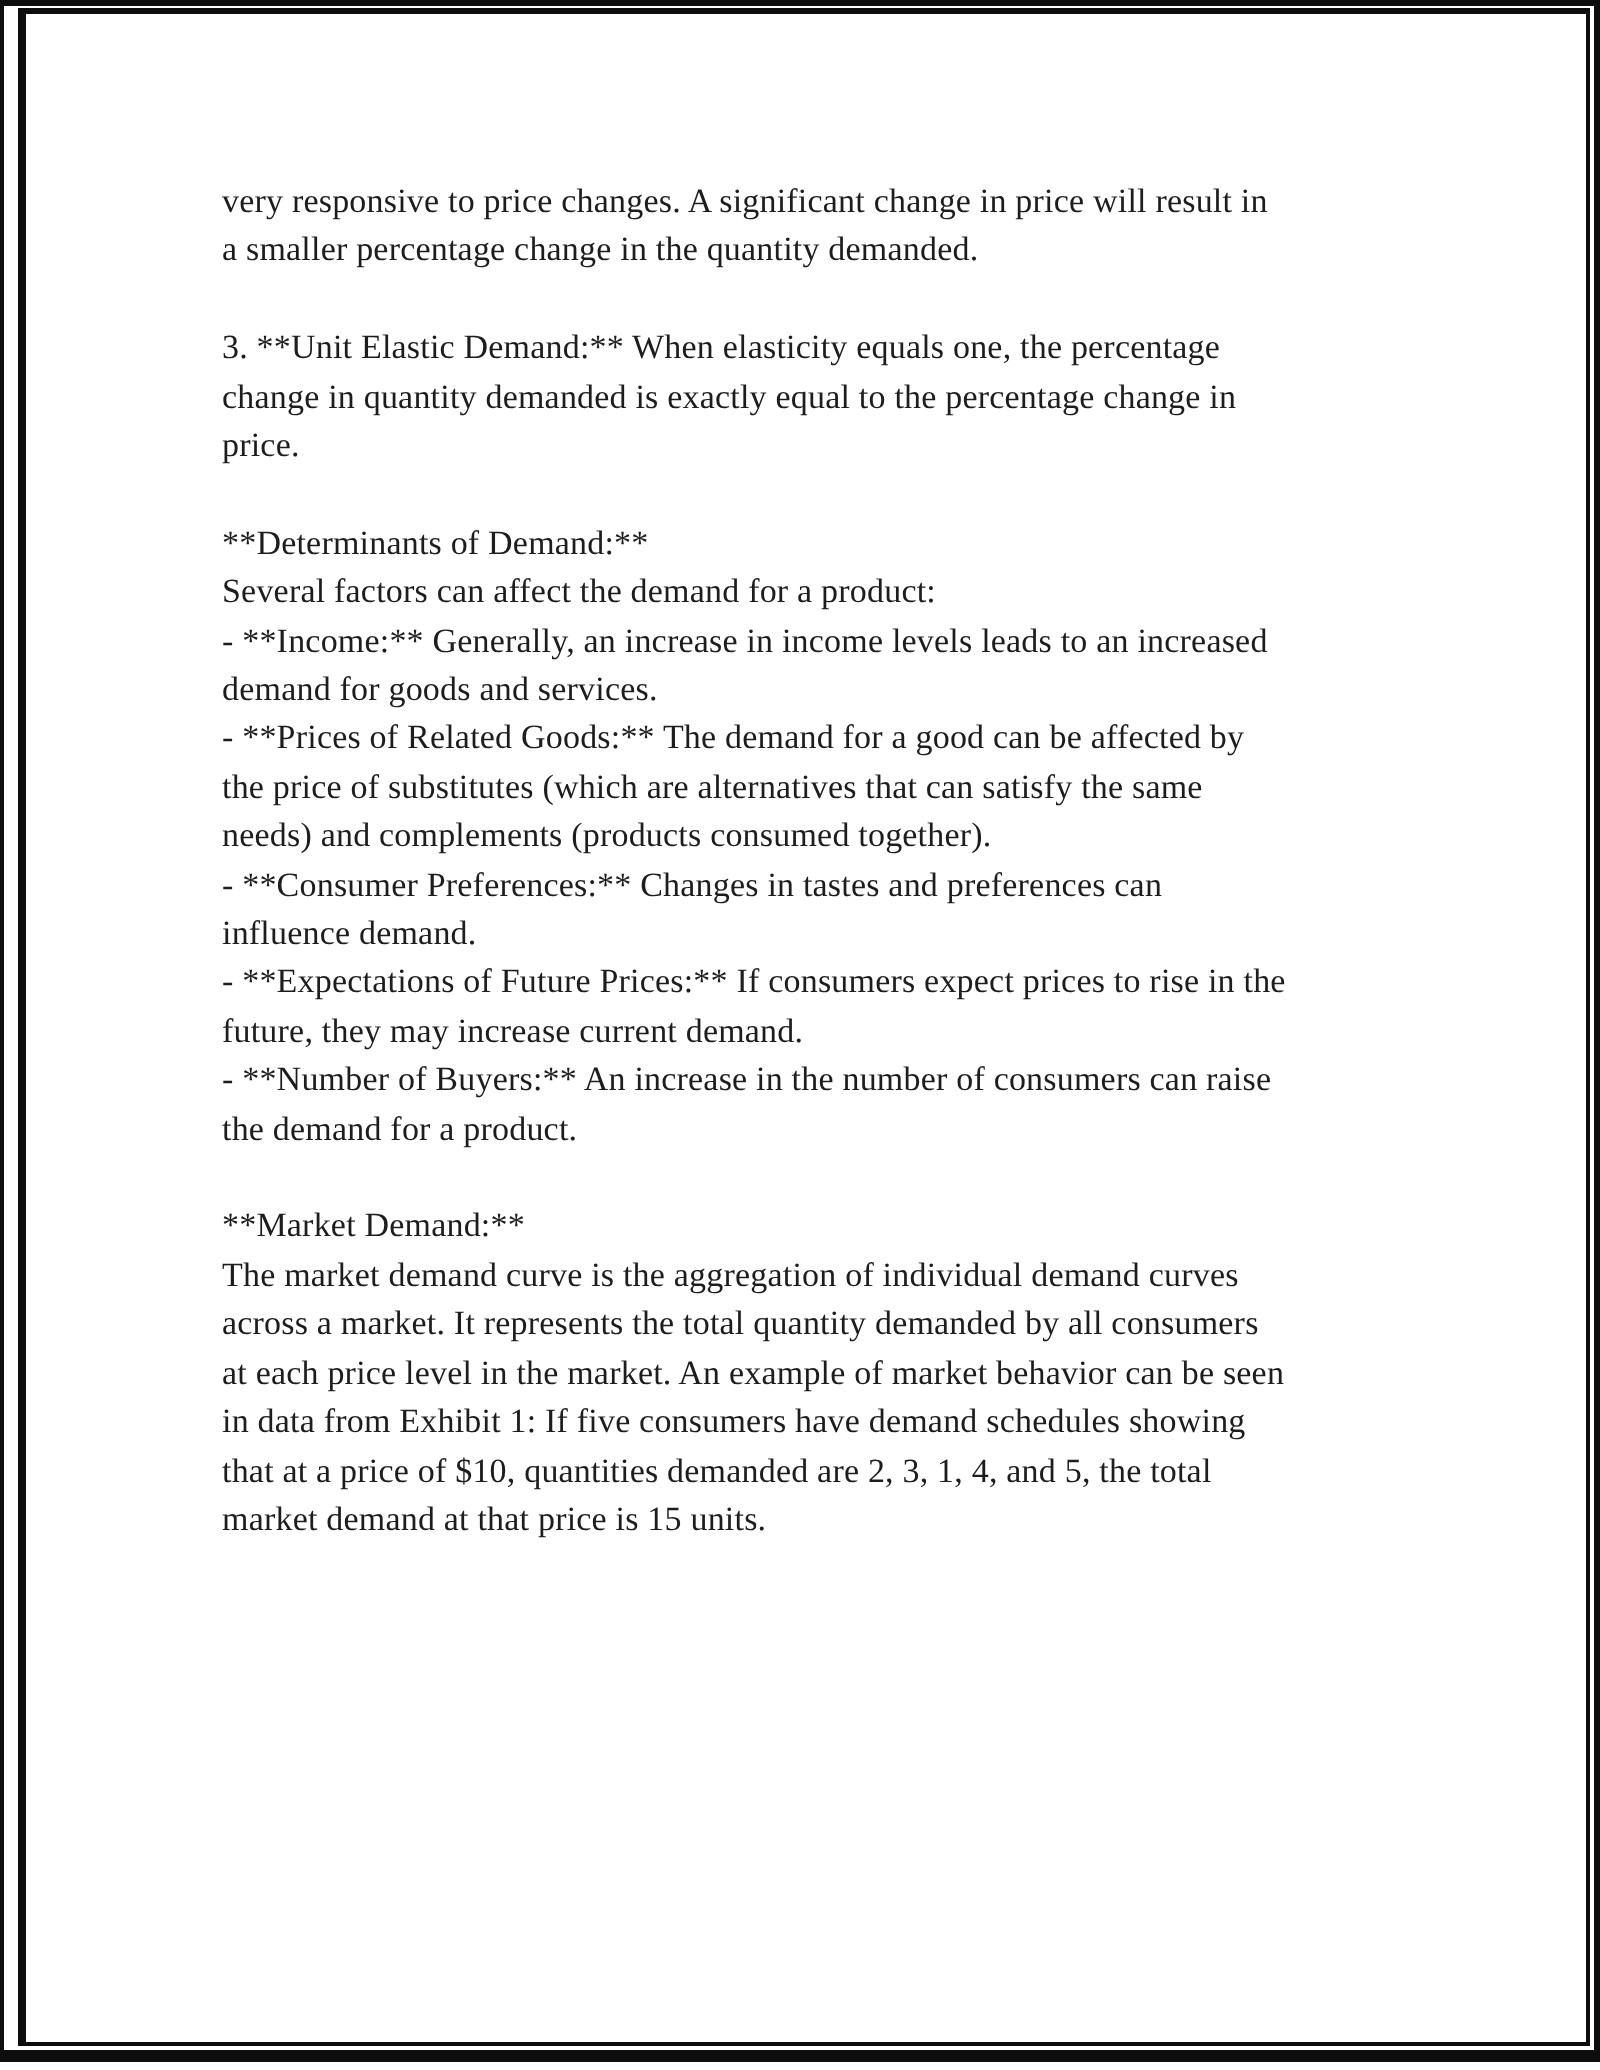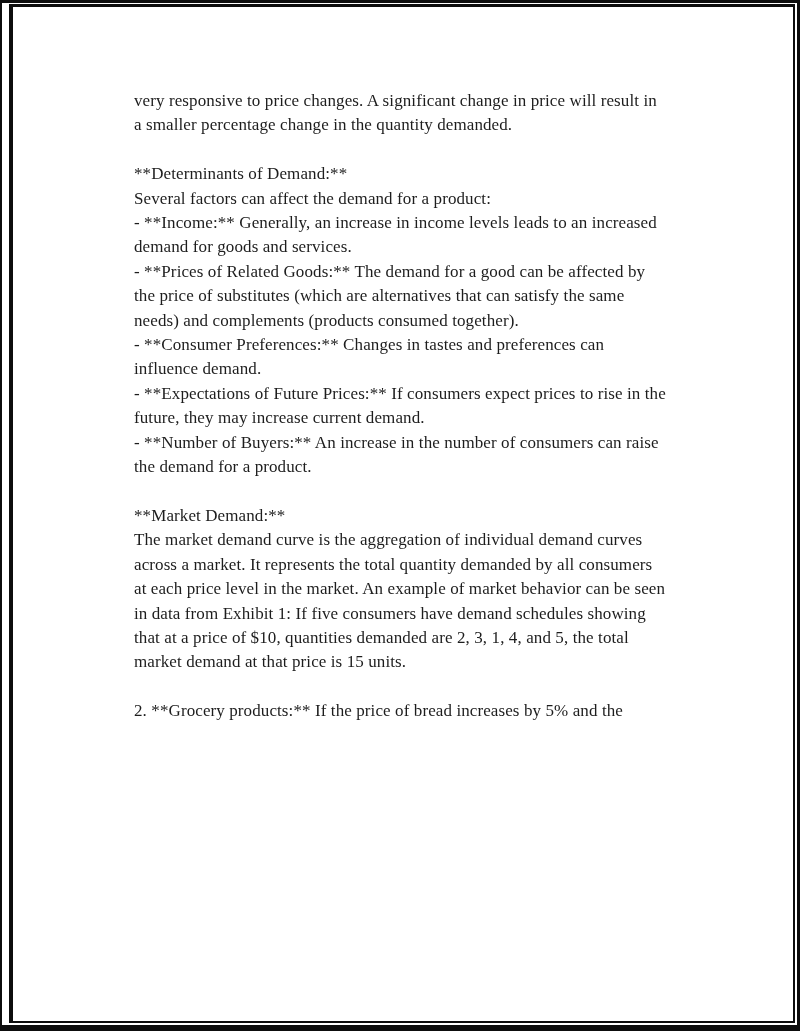--- a/index.html
+++ b/index.html
@@ -26,21 +26,21 @@
   .frame-inner {
     position: absolute;
     left: 9px; top: 4px; right: 5px; bottom: 12px;
     border-style: solid;
     border-color: var(--frame-color, #0d0d0d);
     border-width: 3px 2px 2px 4px;
     pointer-events: none;
   }
   .content {
     position: absolute;
-    left: 134px;
+    left: 111px;
     top: 89px;
     width: 640px;
     color: var(--text-color, #1d1d1d);
     font-size: 17px;
     line-height: 24.4px;
     letter-spacing: 0.1px;
   }
   .content p {
     margin: 0 0 24.4px 0;
     white-space: pre-line;
@@ -52,35 +52,37 @@
 </style>
 </head>
 <body>
 
 <div class="page">
   <div class="frame-outer"></div>
   <div class="frame-inner"></div>
   <div class="content">
     <p>very responsive to price changes. A significant change in price will result in
 a smaller percentage change in the quantity demanded.</p>
+    <p>3. **Unit Elastic Demand:** When elasticity equals one, the percentage
+change in quantity demanded is exactly equal to the percentage change in
+price.</p>
     <p>**Determinants of Demand:**
 Several factors can affect the demand for a product:
 - **Income:** Generally, an increase in income levels leads to an increased
 demand for goods and services.
 - **Prices of Related Goods:** The demand for a good can be affected by
 the price of substitutes (which are alternatives that can satisfy the same
 needs) and complements (products consumed together).
 - **Consumer Preferences:** Changes in tastes and preferences can
 influence demand.
 - **Expectations of Future Prices:** If consumers expect prices to rise in the
 future, they may increase current demand.
 - **Number of Buyers:** An increase in the number of consumers can raise
 the demand for a product.</p>
     <p>**Market Demand:**
 The market demand curve is the aggregation of individual demand curves
 across a market. It represents the total quantity demanded by all consumers
 at each price level in the market. An example of market behavior can be seen
 in data from Exhibit 1: If five consumers have demand schedules showing
 that at a price of $10, quantities demanded are 2, 3, 1, 4, and 5, the total
 market demand at that price is 15 units.</p>
-    <p>2. **Grocery products:** If the price of bread increases by 5% and the</p>
   </div>
 </div>
 
 </body></html>

